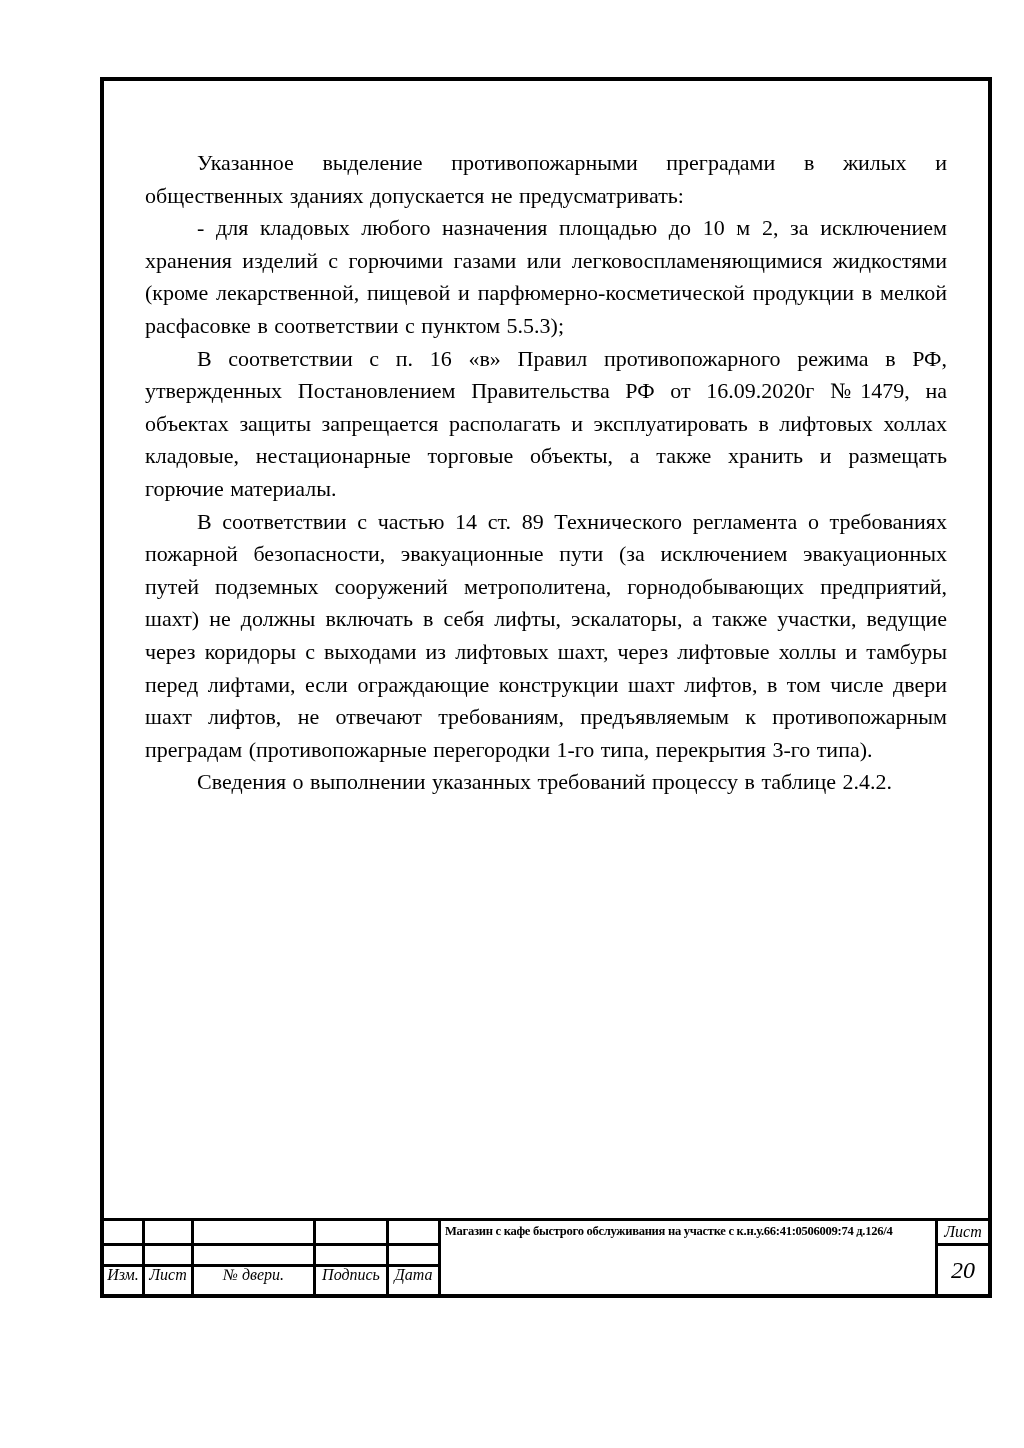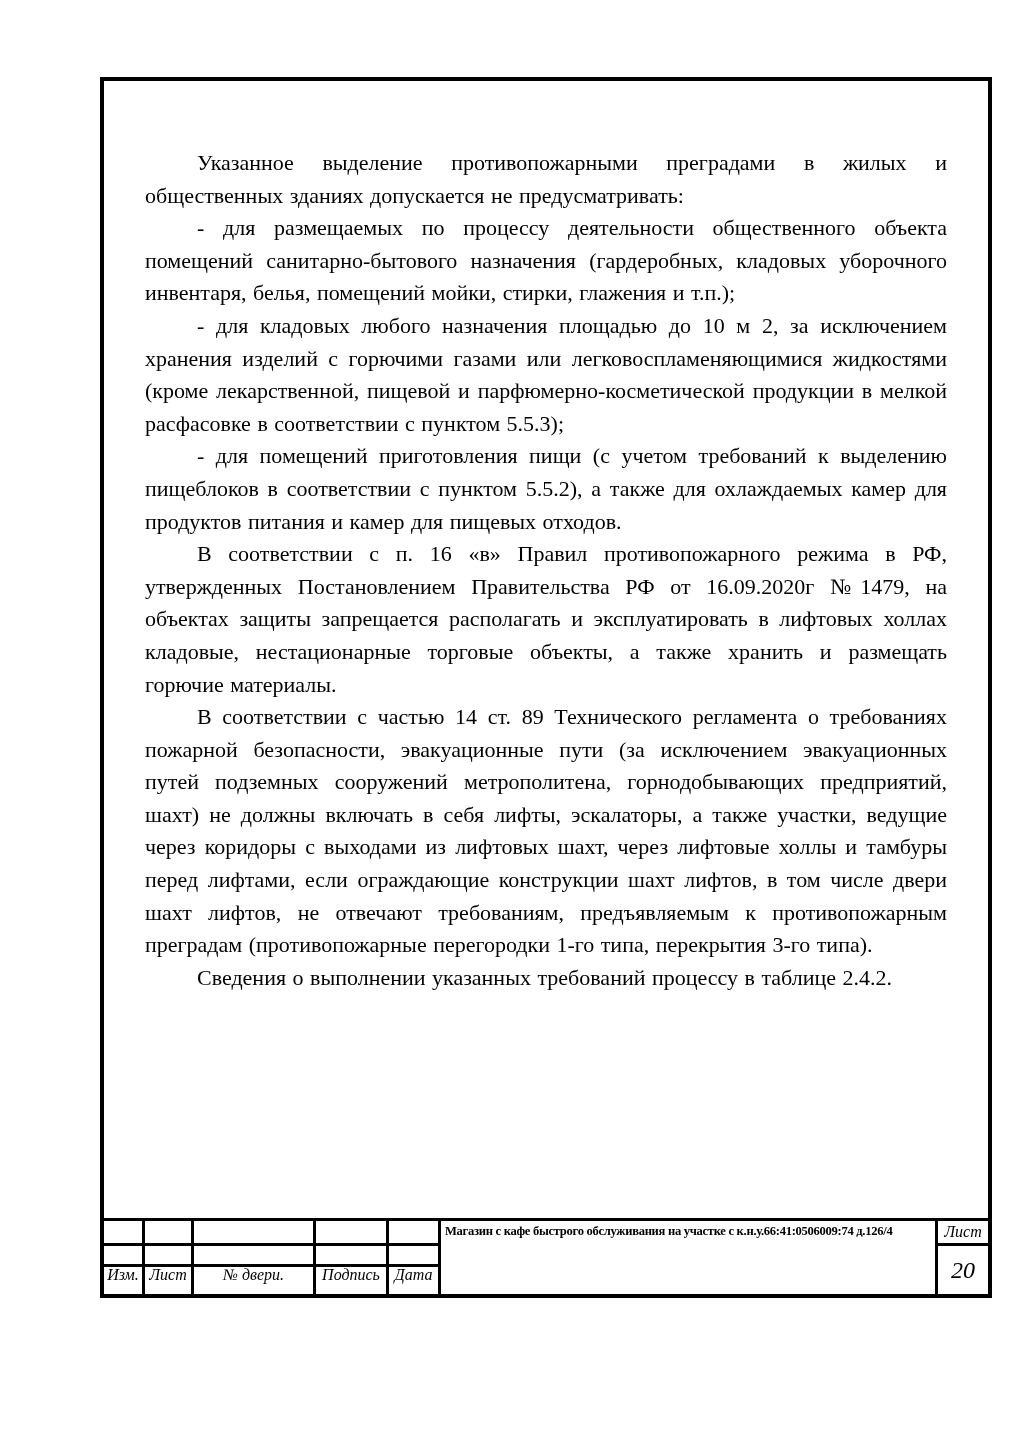--- a/index.html
+++ b/index.html
@@ -112,23 +112,21 @@
   .r3 { grid-row: 3; }
 </style>
 </head>
 <body>
 
 <div class="sheet">
   <div class="frame">
 
     <div class="text-area">
       <p>Указанное выделение противопожарными преградами в жилых и общественных зданиях допускается не предусматривать:</p>
-      <p>- для размещаемых по процессу деятельности общественного объекта помещений санитарно-бытового назначения (гардеробных, кладовых уборочного инвентаря, белья, помещений мойки, стирки, глажения и т.п.);</p>
       <p>- для кладовых любого назначения площадью до 10 м 2, за исключением хранения изделий с горючими газами или легковоспламеняющимися жидкостями (кроме лекарственной, пищевой и парфюмерно-косметической продукции в мелкой расфасовке в соответствии с пунктом 5.5.3);</p>
-      <p>- для помещений приготовления пищи (с учетом требований к выделению пищеблоков в соответствии с пунктом 5.5.2), а также для охлаждаемых камер для продуктов питания и камер для пищевых отходов.</p>
       <p>В соответствии с п. 16 «в» Правил противопожарного режима в РФ, утвержденных Постановлением Правительства РФ от 16.09.2020г №1479, на объектах защиты запрещается располагать и эксплуатировать в лифтовых холлах кладовые, нестационарные торговые объекты, а также хранить и размещать горючие материалы.</p>
       <p>В соответствии с частью 14 ст. 89 Технического регламента о требованиях пожарной безопасности, эвакуационные пути (за исключением эвакуационных путей подземных сооружений метрополитена, горнодобывающих предприятий, шахт) не должны включать в себя лифты, эскалаторы, а также участки, ведущие  через коридоры с выходами из лифтовых шахт, через лифтовые холлы и тамбуры перед лифтами, если ограждающие конструкции шахт лифтов, в том числе двери шахт лифтов, не отвечают требованиям, предъявляемым к противопожарным преградам (противопожарные перегородки 1-го типа, перекрытия 3-го типа).</p>
       <p>Сведения о выполнении указанных требований процессу в таблице 2.4.2.</p>
     </div>
 
     <div class="title-block">
 
       <div class="tb-cell c1 r1 tb-divider-bottom"></div>
       <div class="tb-cell c2 r1 tb-divider-bottom"></div>
       <div class="tb-cell c3 r1 tb-divider-bottom"></div>

